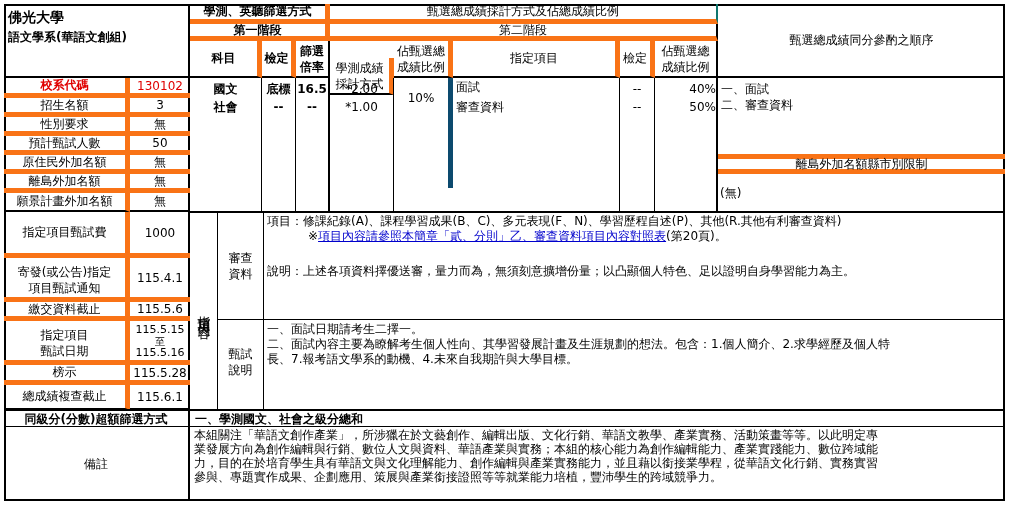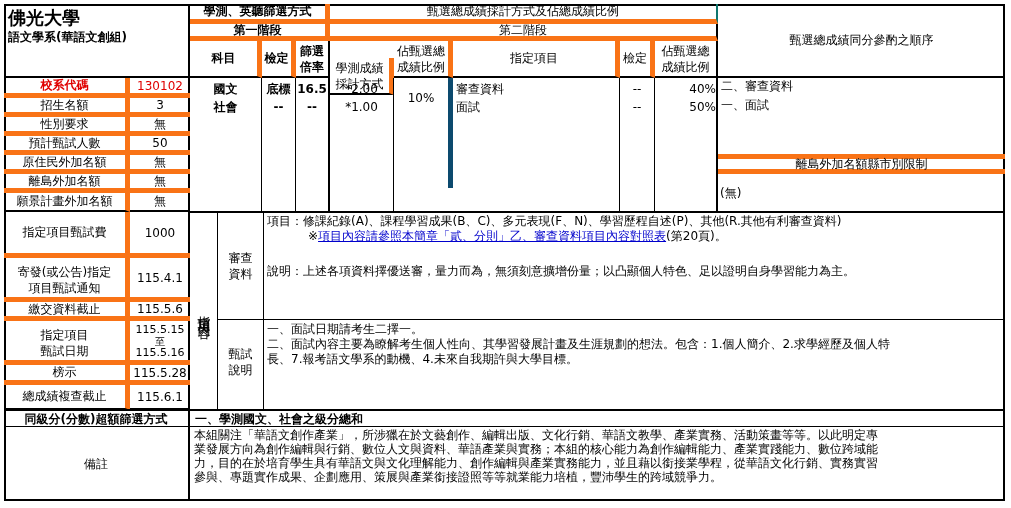--- a/index.html
+++ b/index.html
@@ -14,21 +14,21 @@
   .link { color:#0000cc; text-decoration:underline; }
   .vert { writing-mode:vertical-rl; text-orientation:upright; letter-spacing:2px; }
   .smallline { font-size:11px; line-height:12px; }
 </style>
 </head>
 <body>
 
 <div class="c" style="left:4px;top:4px;width:1001px;height:497px;border:2px solid #000;"></div>
 
 <div class="c" style="left:4px;top:4px;width:186px;height:74px;border-right:2px solid #000;border-bottom:2px solid #000;">
-  <div class="txt bold" style="left:4px;top:6px;font-size:18px;">佛光大學</div>
+  <div class="txt bold" style="left:4px;top:6px;font-size:14px;">佛光大學</div>
   <div class="txt bold" style="left:4px;top:26px;">語文學系(華語文創組)</div>
 </div>
 
 <div class="c b center bold" style="left:190px;top:4px;width:140px;height:20px;border-top:none;border-left:none;">學測、英聽篩選方式</div>
 <div class="c b center bold" style="left:190px;top:24px;width:140px;height:17px;border-top:none;border-left:none;">第一階段</div>
 <div class="c b center bold" style="left:190px;top:41px;width:72px;height:37px;border-top:none;border-left:none;border-bottom:2px solid #000;">科目</div>
 <div class="c b center bold" style="left:262px;top:41px;width:34px;height:37px;border-top:none;border-left:none;border-bottom:2px solid #000;">檢定</div>
 <div class="c b bold" style="left:296px;top:41px;width:34px;height:37px;border-top:none;border-left:none;border-bottom:2px solid #000;border-right:2px solid #000;text-align:center;">
   <div style="line-height:16px;margin-top:2px;">篩選</div>
   <div style="line-height:16px;">倍率</div>
@@ -92,35 +92,35 @@
 </div>
 
 <div class="c" style="left:330px;top:78px;width:64px;height:134px;border-right:1px solid #000;text-align:center;">
   <div style="line-height:18px;margin-top:2px;">*2.00</div>
   <div style="line-height:18px;">*1.00</div>
 </div>
 <div class="c" style="left:394px;top:78px;width:59px;height:110px;border-right:5px solid #0c4a6e;text-align:center;">
   <div style="line-height:18px;margin-top:11px;">10%</div>
 </div>
 <div class="c" style="left:453px;top:78px;width:167px;height:134px;border-right:1px solid #000;padding-left:3px;">
+  <div style="line-height:18px;">面試</div>
   <div style="line-height:18px;margin-top:2px;">審查資料</div>
-  <div style="line-height:18px;">面試</div>
 </div>
 <div class="c" style="left:620px;top:78px;width:35px;height:134px;border-right:1px solid #000;text-align:center;">
   <div style="line-height:18px;margin-top:2px;">--</div>
   <div style="line-height:18px;">--</div>
 </div>
 <div class="c" style="left:655px;top:78px;width:63px;height:134px;border-right:2px solid #000;text-align:right;">
   <div style="line-height:18px;margin-top:2px;">40%</div>
   <div style="line-height:18px;">50%</div>
 </div>
 
 <div class="c" style="left:718px;top:78px;width:287px;height:76px;padding-left:3px;">
+  <div style="line-height:16px;margin-top:3px;">一、面試</div>
   <div style="line-height:16px;">二、審查資料</div>
-  <div style="line-height:16px;margin-top:3px;">一、面試</div>
 </div>
 <div class="c b center" style="left:718px;top:154px;width:287px;height:20px;border-left:none;border-right:none;">離島外加名額縣市別限制</div>
 <div class="c" style="left:720px;top:174px;width:285px;height:38px;line-height:38px;">(無)</div>
 
 <div class="c" style="left:190px;top:211px;width:815px;height:2px;background:#000;"></div>
 
 <div class="c" style="left:4px;top:212px;width:186px;height:198px;border-right:2px solid #000;">
   <div class="c b center" style="left:0;top:0;width:126px;height:46px;border-top:none;border-left:none;">指定項目甄試費</div>
   <div class="c b center" style="left:126px;top:0;width:60px;height:46px;border-top:none;border-left:none;border-right:none;">1000</div>
 

